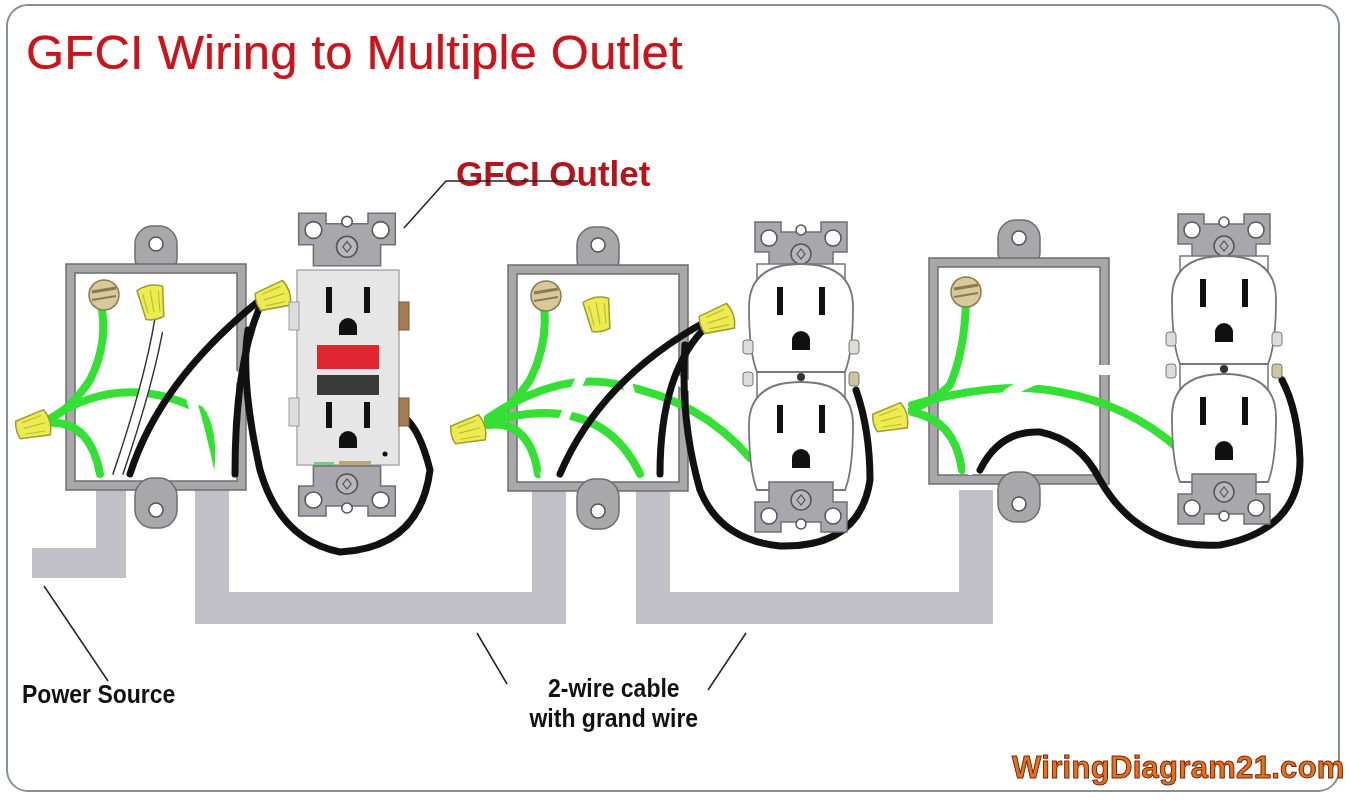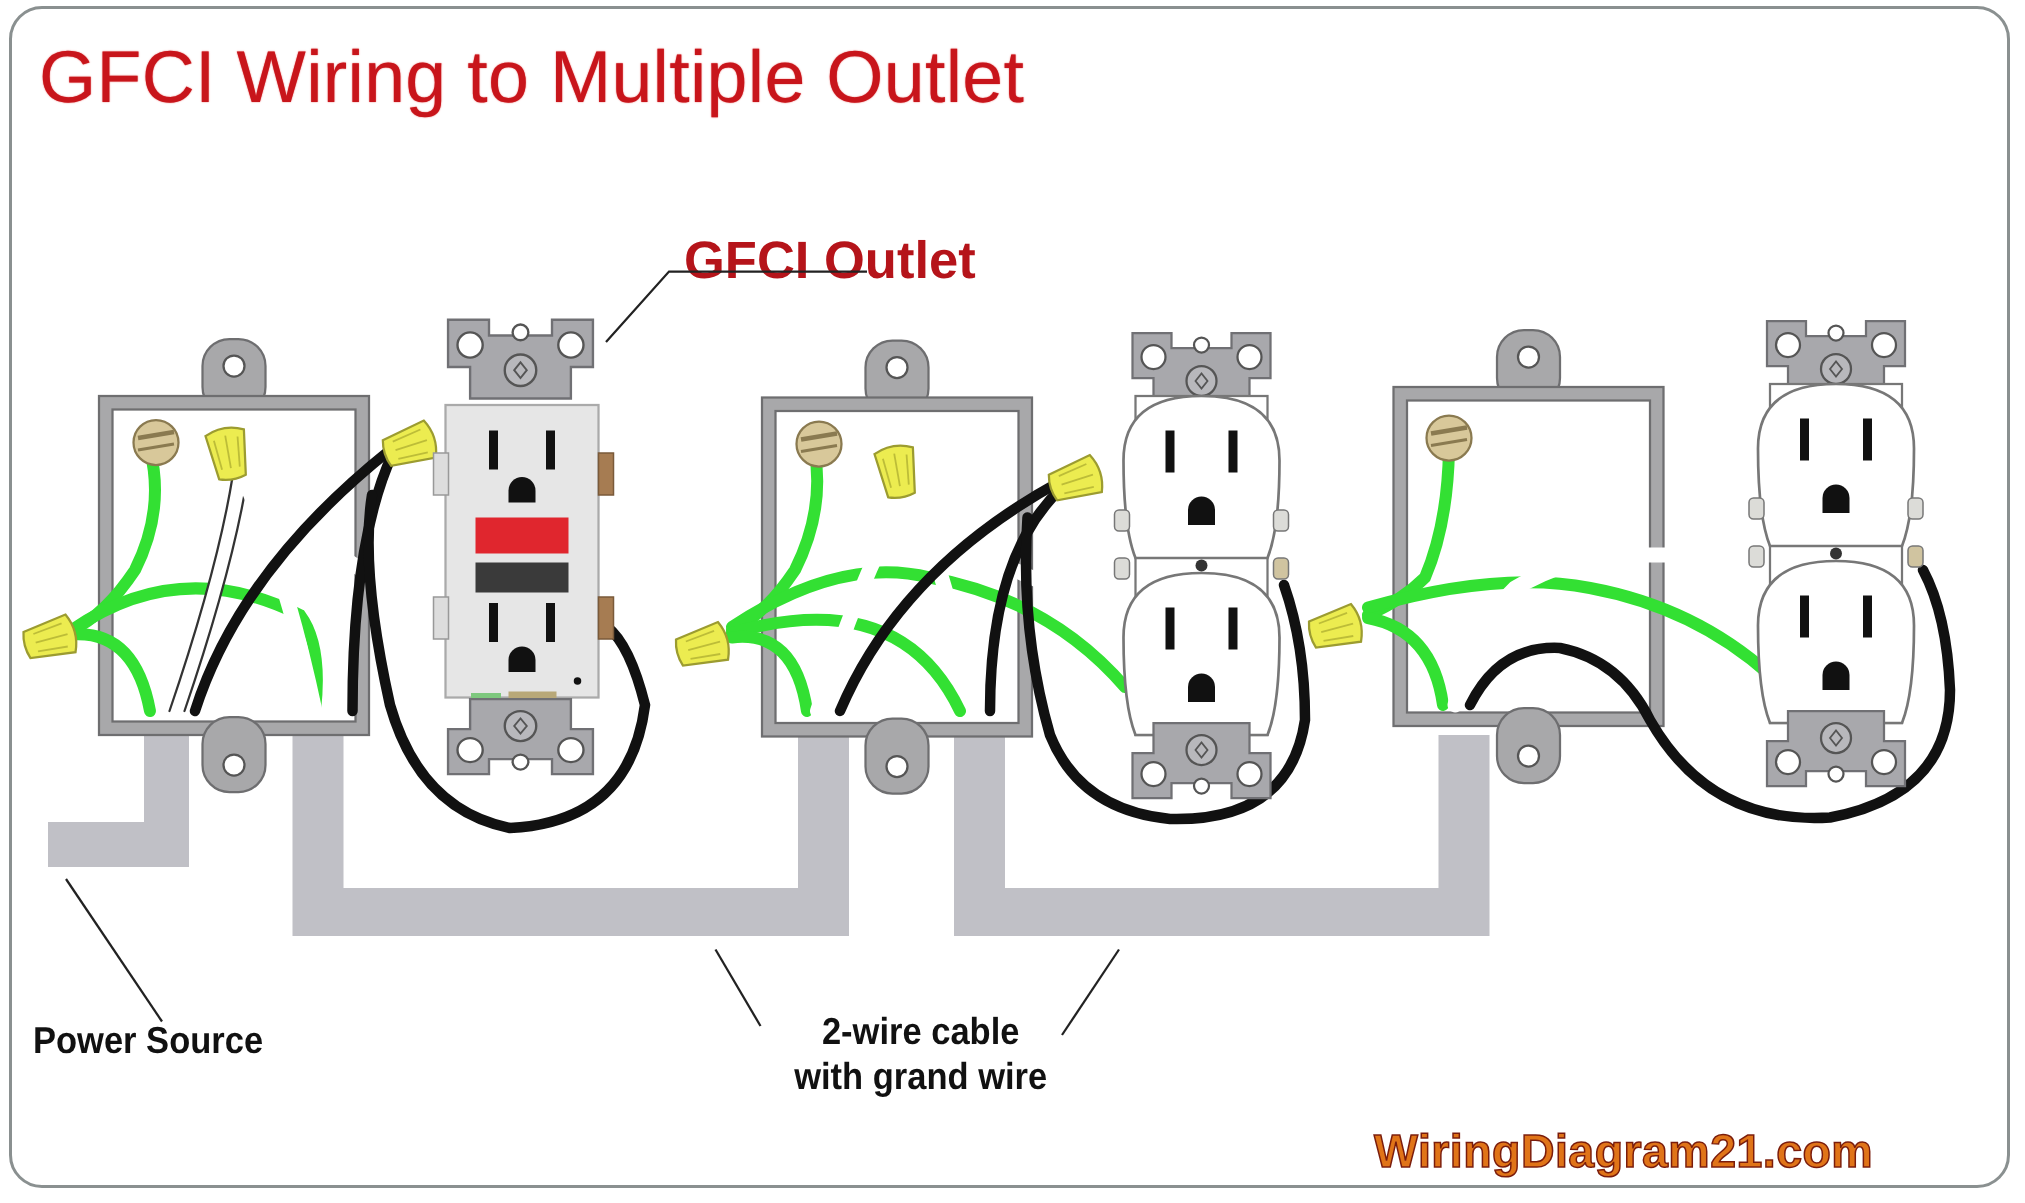--- a/index.html
+++ b/index.html
@@ -18,21 +18,21 @@
       position: absolute; left: 440px; top: 140px; margin: 16px;
       font-weight: bold; font-size: 35px; color: #b5141a; line-height: 1;
     }
     .lbl {
       position: absolute; font-family: "Liberation Sans", sans-serif; font-weight: bold;
       color: #111; font-size: 25px; line-height: 1.2; transform: scaleX(0.92); transform-origin: left top;
     }
     .power-source { left: 22px; top: 679px; }
     .cable-label { left: 508px; top: 673px; text-align: center; width: 230px; }
     .watermark {
-      position: absolute; left: 916px; top: 752px; font-weight: bold; font-size: 31px;
+      position: absolute; left: 1012px; top: 752px; font-weight: bold; font-size: 31px;
       color: #e07418; -webkit-text-stroke: 1px #7a1c0c; letter-spacing: 0.3px; line-height: 1; text-align: center;
     }
     svg.diagram { position: absolute; left: 0; top: 0; }
   </style>
 </head>
 <body>
 
 <div class="frame"></div>
 
 <h1 class="title">GFCI Wiring to Multiple Outlet</h1>

